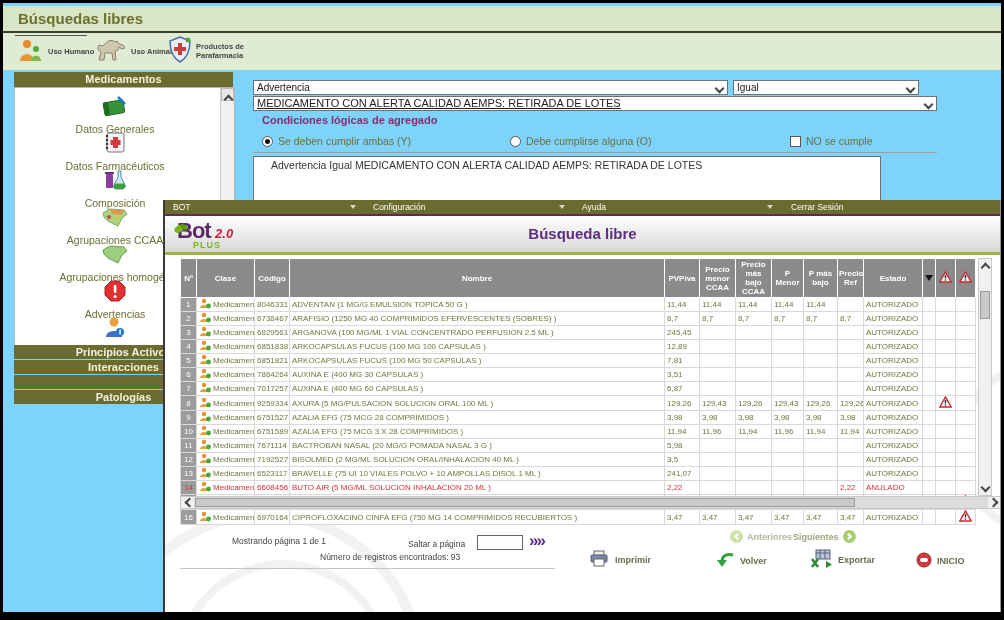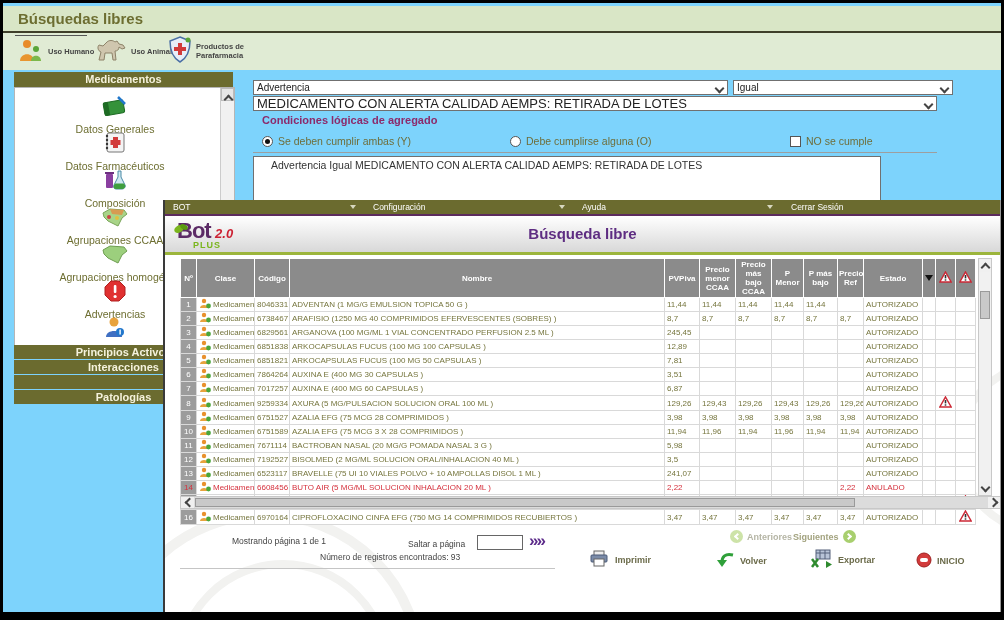--- a/index.html
+++ b/index.html
@@ -30,21 +30,21 @@
 
   
   .chv{display:inline-block;width:5px;height:5px;border-right:2px solid #444;border-bottom:2px solid #444;}
   .chv.up{transform:rotate(-135deg);} .chv.down{transform:rotate(45deg);}
   .chv.left{transform:rotate(135deg);} .chv.right{transform:rotate(-45deg);}
 
   
   .sel{background:#fff;border:1px solid #707070;font-size:10px;color:#222;line-height:13px;
     padding:0 14px 0 3px;white-space:nowrap;overflow:hidden;box-sizing:border-box;height:15px;cursor:pointer;}
   .sel .chv{position:absolute;right:4px;top:4px;}
-  .sel.small{font-size:13px;line-height:13px;}
+  .sel.small{font-size:11px;line-height:13px;text-decoration:underline;}
   .cond-title{font-size:11px;font-weight:bold;color:#8c2a6b;}
   .ctrl-row{font-size:10.5px;color:#6e6e3a;display:flex;align-items:center;gap:5px;cursor:pointer;}
   .radio{width:9px;height:9px;border:1px solid #555;border-radius:50%;background:#fff;position:relative;}
   .radio.on:after{content:"";position:absolute;left:2px;top:2px;width:5px;height:5px;border-radius:50%;background:#111;}
   .chk{width:9px;height:9px;border:1px solid #555;background:#fff;}
   .hr{background:#9e9e9e;height:1px;}
   .expr{background:#fff;border:1px solid #707070;font-size:10.5px;color:#333;padding:2px 17px;box-sizing:border-box;}
 
   
   .popup{left:160px;top:197px;width:838px;height:412px;background:#fff;border-left:2px solid #3a3a3a;
@@ -204,21 +204,21 @@
     </div>
   </div>
   <div class="abs sb-section" style="top:342px;">Principios Activos</div>
   <div class="abs sb-section" style="top:357px;">Interacciones</div>
   <div class="abs sb-section" style="top:372px;text-align:right;">Laboratorios</div>
   <div class="abs sb-section" style="top:387px;">Patologías</div>
 
   <div class="abs sel" style="left:250px;top:77px;width:475px;">
     <span>Advertencia</span><span class="chv down"></span>
   </div>
-  <div class="abs sel" style="left:730px;top:77px;width:220px;">
+  <div class="abs sel" style="left:730px;top:77px;width:186px;">
     <span>Igual</span><span class="chv down"></span>
   </div>
   <div class="abs sel small" style="left:250px;top:93px;width:684px;">
     <span>MEDICAMENTO CON ALERTA CALIDAD AEMPS: RETIRADA DE LOTES</span><span class="chv down"></span>
   </div>
   <div class="abs cond-title" style="left:259px;top:111px;">Condiciones lógicas de agregado</div>
   <div class="abs ctrl-row" style="left:259px;top:132px;">
     <span class="radio on"></span>
     <span>Se deben cumplir ambas (Y)</span>
   </div>

